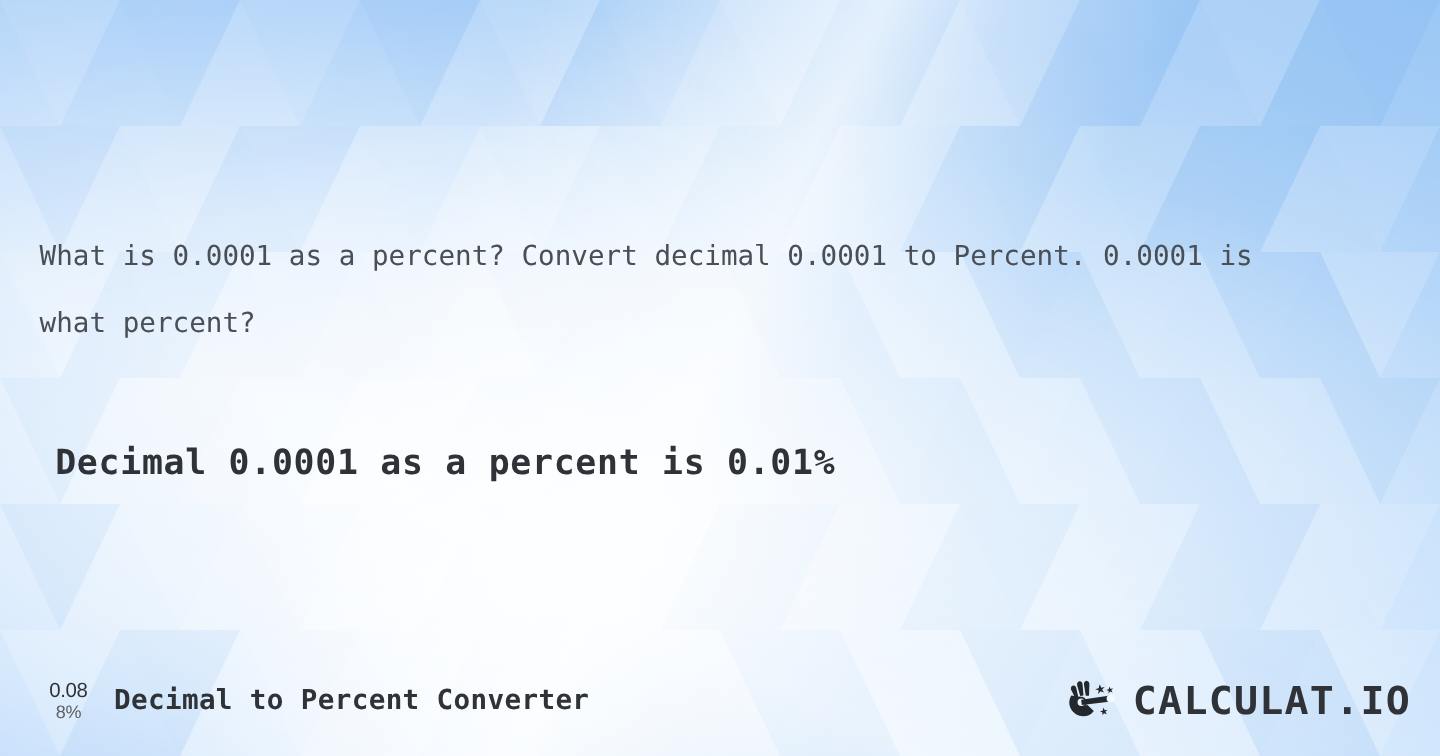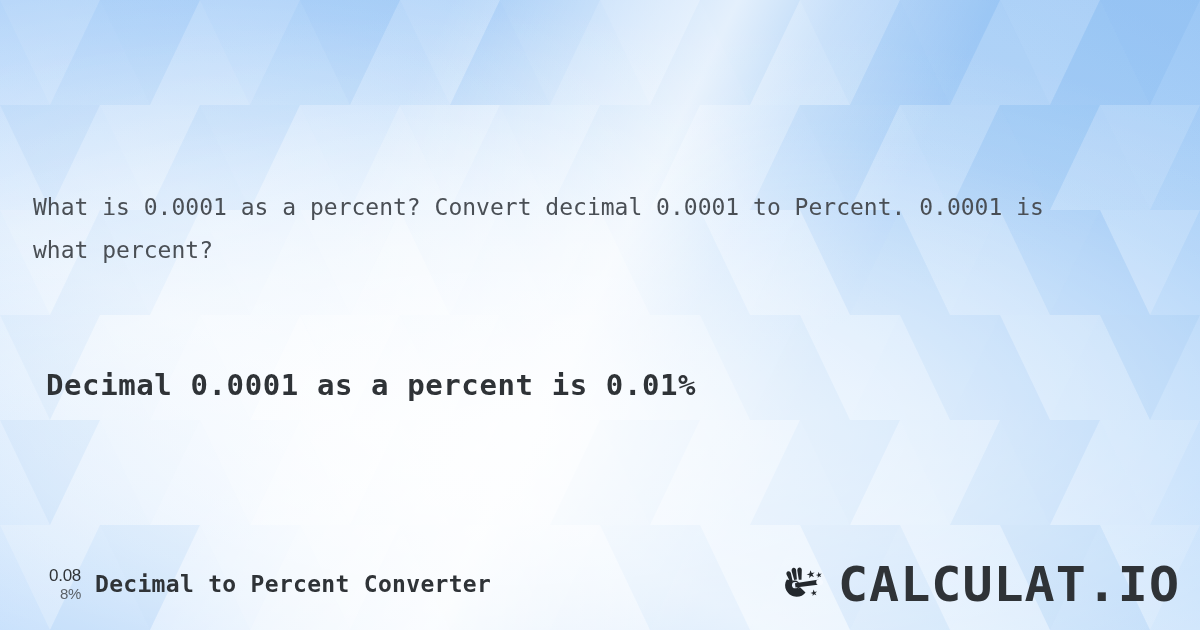--- a/index.html
+++ b/index.html
@@ -73,21 +73,21 @@
 
   .lede {
     position: absolute;
     left: 33px;
     top: 186px;
     width: 1060px;
     margin: 0;
     font-family: "DejaVu Sans Mono", monospace;
     font-size: 23px;
     font-weight: normal;
-    line-height: 43px;
+    line-height: 56px;
     color: #4a4f55;
   }
 
   .result {
     position: absolute;
     left: 33px;
     top: 355px;
     margin: 13px;
     font-family: "DejaVu Sans Mono", monospace;
     font-size: 29px;
@@ -114,21 +114,21 @@
   .footer-left {
     display: flex;
     align-items: center;
     gap: 14px;
   }
 
   
   .converter-icon {
     display: flex;
     flex-direction: column;
-    align-items: flex-end;
+    align-items: center;
     justify-content: center;
     line-height: 1;
     font-family: "Liberation Sans", sans-serif;
     width: 48px;
   }
   .converter-icon .ci-top {
     font-size: 17px;
     color: #2f3337;
     letter-spacing: -0.3px;
   }
@@ -154,21 +154,21 @@
     gap: 10px;
   }
   .brand-mark {
     width: 48px;
     height: 40px;
     display: block;
     flex: 0 0 auto;
   }
   .brand-name {
     font-family: "DejaVu Sans Mono", monospace;
-    font-size: 48px;
+    font-size: 32px;
     font-weight: bold;
     letter-spacing: 1px;
     color: #2f3337;
     white-space: nowrap;
     line-height: 1;
   }
   
   .brand-name .seg {
     display: inline-block;
     transform: scaleX(1.04);

